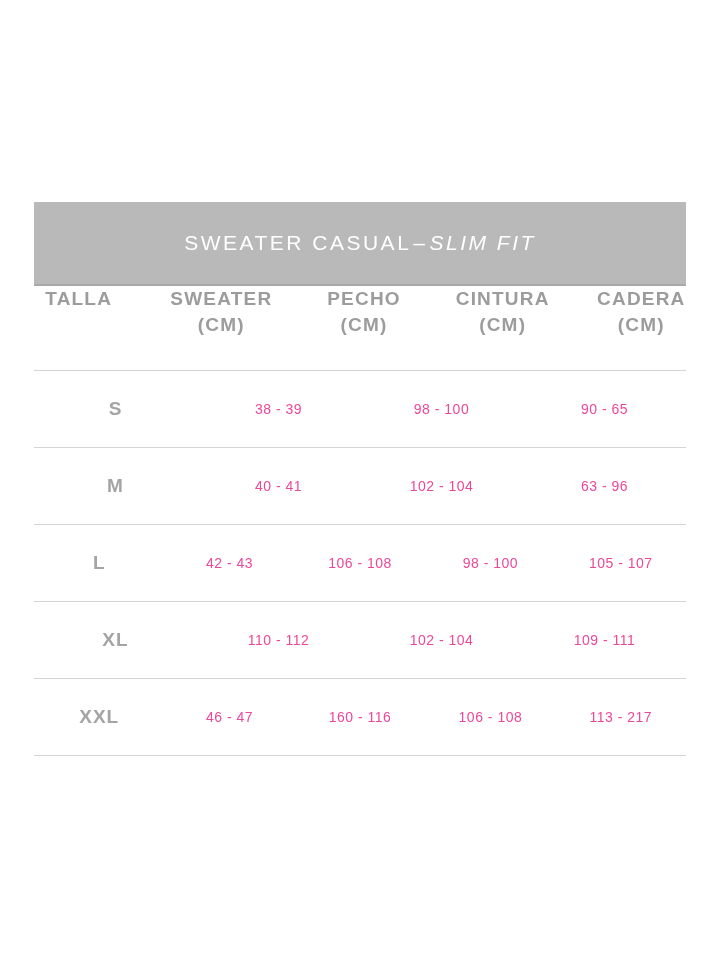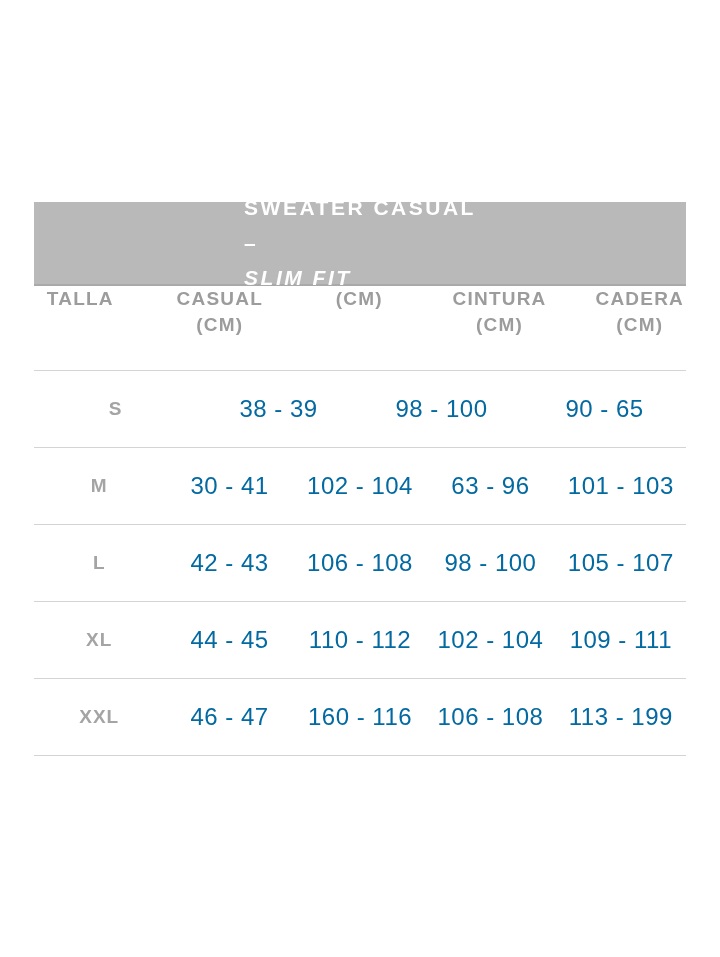--- a/index.html
+++ b/index.html
@@ -24,27 +24,26 @@
   .title-bar {
     height: 82px;
     background: #b9b9b9;
     border-bottom: 2px solid #a9a9a9;
     display: flex;
     align-items: center;
     justify-content: center;
   }
   .title-bar .title {
     display: flex;
-    gap: 11px;
+    gap: 2px;
     color: #ffffff;
     font-size: 21px;
-    font-weight: bold;
+    font-weight: normal;
     letter-spacing: 2.5px;
     white-space: nowrap;
-    flex-direction: column;
   }
   .title .italic {
     font-style: italic;
   }
   .header-row {
     display: flex;
     height: 84px;
     align-items: flex-start;
     gap: 47px;
   }
@@ -68,22 +67,22 @@
   .table-body {
     border-bottom: 1px solid #d4d4d4;
   }
   .size-cell {
     color: #a4a4a4;
     font-weight: bold;
     font-size: 19px;
     letter-spacing: 1px;
   }
   .value-cell {
-    color: #0369a1;
-    font-size: 24px;
+    color: #ec4899;
+    font-size: 14px;
     letter-spacing: 0.5px;
   }
 </style>
 </head>
 <body>
 
 <div class="page">
   <div class="size-chart">
 
     <div class="title-bar">
@@ -93,24 +92,25 @@
         <span class="italic">SLIM FIT</span>
       </div>
     </div>
 
     <div class="header-row">
       <div class="col">
         <div>TALLA</div>
         <div></div>
       </div>
       <div class="col">
-        <div>CASUAL</div>
+        <div>SWEATER</div>
         <div>(CM)</div>
       </div>
       <div class="col">
+        <div>PECHO</div>
         <div>(CM)</div>
       </div>
       <div class="col">
         <div>CINTURA</div>
         <div>(CM)</div>
       </div>
       <div class="col">
         <div>CADERA</div>
         <div>(CM)</div>
       </div>
@@ -120,45 +120,43 @@
 
       <div class="data-row">
         <div class="col size-cell">S</div>
         <div class="col value-cell">38 - 39</div>
         <div class="col value-cell">98 - 100</div>
         <div class="col value-cell">90 - 65</div>
       </div>
 
       <div class="data-row">
         <div class="col size-cell">M</div>
-        <div class="col value-cell">30 - 41</div>
+        <div class="col value-cell">40 - 41</div>
         <div class="col value-cell">102 - 104</div>
         <div class="col value-cell">63 - 96</div>
-        <div class="col value-cell">101 - 103</div>
       </div>
 
       <div class="data-row">
         <div class="col size-cell">L</div>
         <div class="col value-cell">42 - 43</div>
         <div class="col value-cell">106 - 108</div>
         <div class="col value-cell">98 - 100</div>
         <div class="col value-cell">105 - 107</div>
       </div>
 
       <div class="data-row">
         <div class="col size-cell">XL</div>
-        <div class="col value-cell">44 - 45</div>
         <div class="col value-cell">110 - 112</div>
         <div class="col value-cell">102 - 104</div>
         <div class="col value-cell">109 - 111</div>
       </div>
 
       <div class="data-row">
         <div class="col size-cell">XXL</div>
         <div class="col value-cell">46 - 47</div>
         <div class="col value-cell">160 - 116</div>
         <div class="col value-cell">106 - 108</div>
-        <div class="col value-cell">113 - 199</div>
+        <div class="col value-cell">113 - 217</div>
       </div>
 
     </div>
   </div>
 </div>
 
 </body></html>

